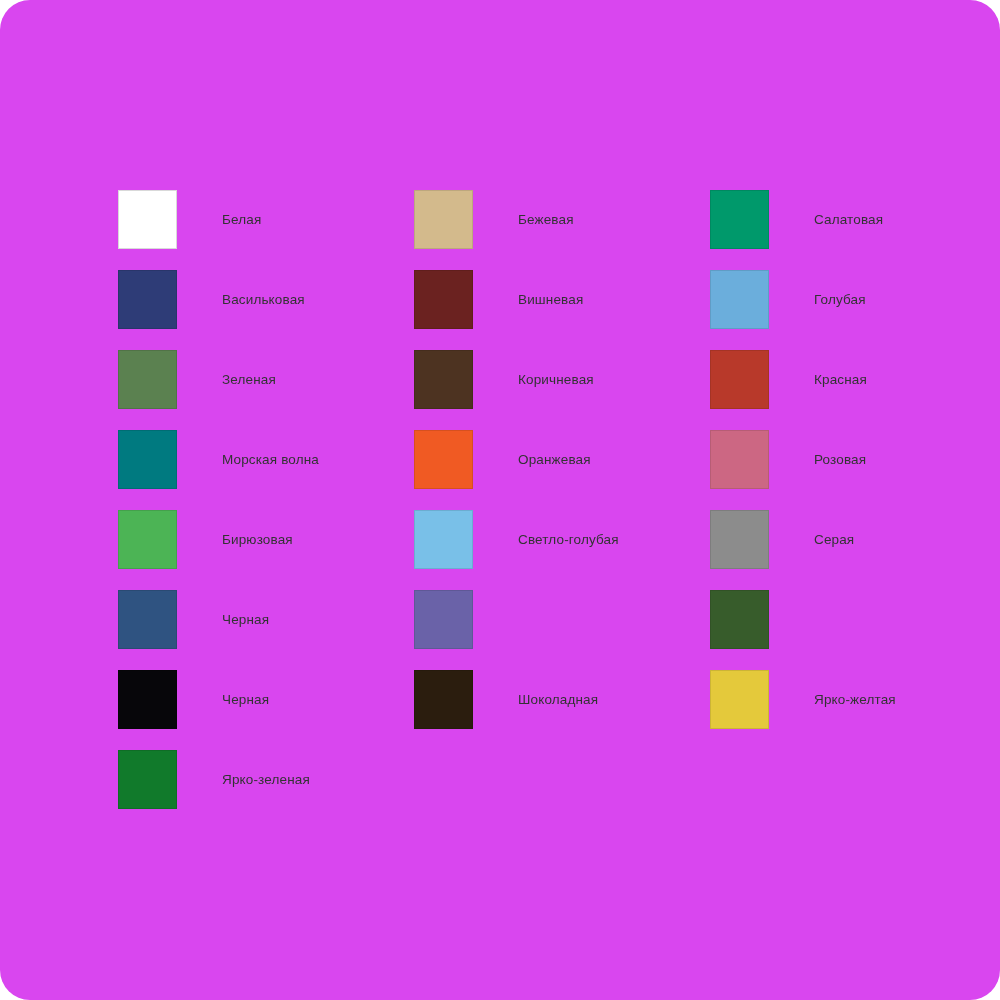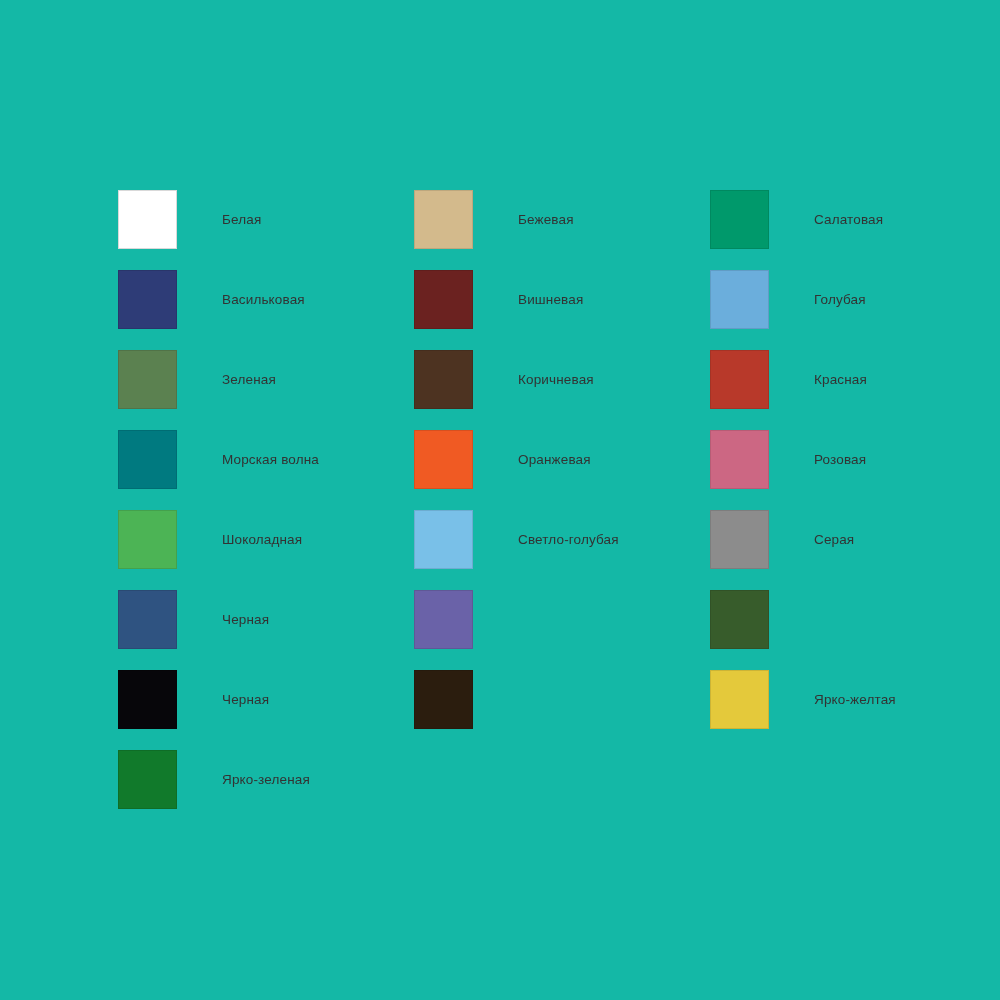--- a/index.html
+++ b/index.html
@@ -10,22 +10,23 @@
   body {
     width: 1000px;
     height: 1000px;
     font-family: "Liberation Sans", "DejaVu Sans", sans-serif;
     overflow: hidden;
   }
   .page {
     position: relative;
     width: 1000px;
     height: 1000px;
-    background: #14b8a6;
+    background: #d946ef;
     box-sizing: border-box;
+    border-radius: 30px;
   }
   .palette-grid {
     position: absolute;
     left: 118px;
     top: 190px;
     width: 820px;
     display: grid;
     grid-template-columns: 296px 296px 228px;
     grid-auto-rows: 80px;
     column-gap: 0px;
@@ -110,21 +111,21 @@
       <div class="swatch-item">
         <div class="swatch-chip" style="background-color: rgb(240, 90, 35);"></div>
         <div class="swatch-label">Оранжевая</div>
       </div>
       <div class="swatch-item">
         <div class="swatch-chip" style="background-color: rgb(204, 103, 131);"></div>
         <div class="swatch-label">Розовая</div>
       </div>
       <div class="swatch-item">
         <div class="swatch-chip" style="background-color: rgb(76, 180, 85);"></div>
-        <div class="swatch-label">Шоколадная</div>
+        <div class="swatch-label">Бирюзовая</div>
       </div>
       <div class="swatch-item">
         <div class="swatch-chip" style="background-color: rgb(121, 192, 232);"></div>
         <div class="swatch-label">Светло-голубая</div>
       </div>
       <div class="swatch-item">
         <div class="swatch-chip" style="background-color: rgb(140, 140, 140);"></div>
         <div class="swatch-label">Серая</div>
       </div>
       <div class="swatch-item">
@@ -136,20 +137,21 @@
       </div>
       <div class="swatch-item">
         <div class="swatch-chip" style="background-color: rgb(55, 92, 43);"></div>
       </div>
       <div class="swatch-item">
         <div class="swatch-chip" style="background-color: rgb(7, 6, 10);"></div>
         <div class="swatch-label">Черная</div>
       </div>
       <div class="swatch-item">
         <div class="swatch-chip" style="background-color: rgb(43, 29, 14);"></div>
+        <div class="swatch-label">Шоколадная</div>
       </div>
       <div class="swatch-item">
         <div class="swatch-chip" style="background-color: rgb(228, 201, 59);"></div>
         <div class="swatch-label">Ярко-желтая</div>
       </div>
       <div class="swatch-item">
         <div class="swatch-chip" style="background-color: rgb(17, 122, 43);"></div>
         <div class="swatch-label">Ярко-зеленая</div>
       </div>
       <div class="empty-cell"></div>

